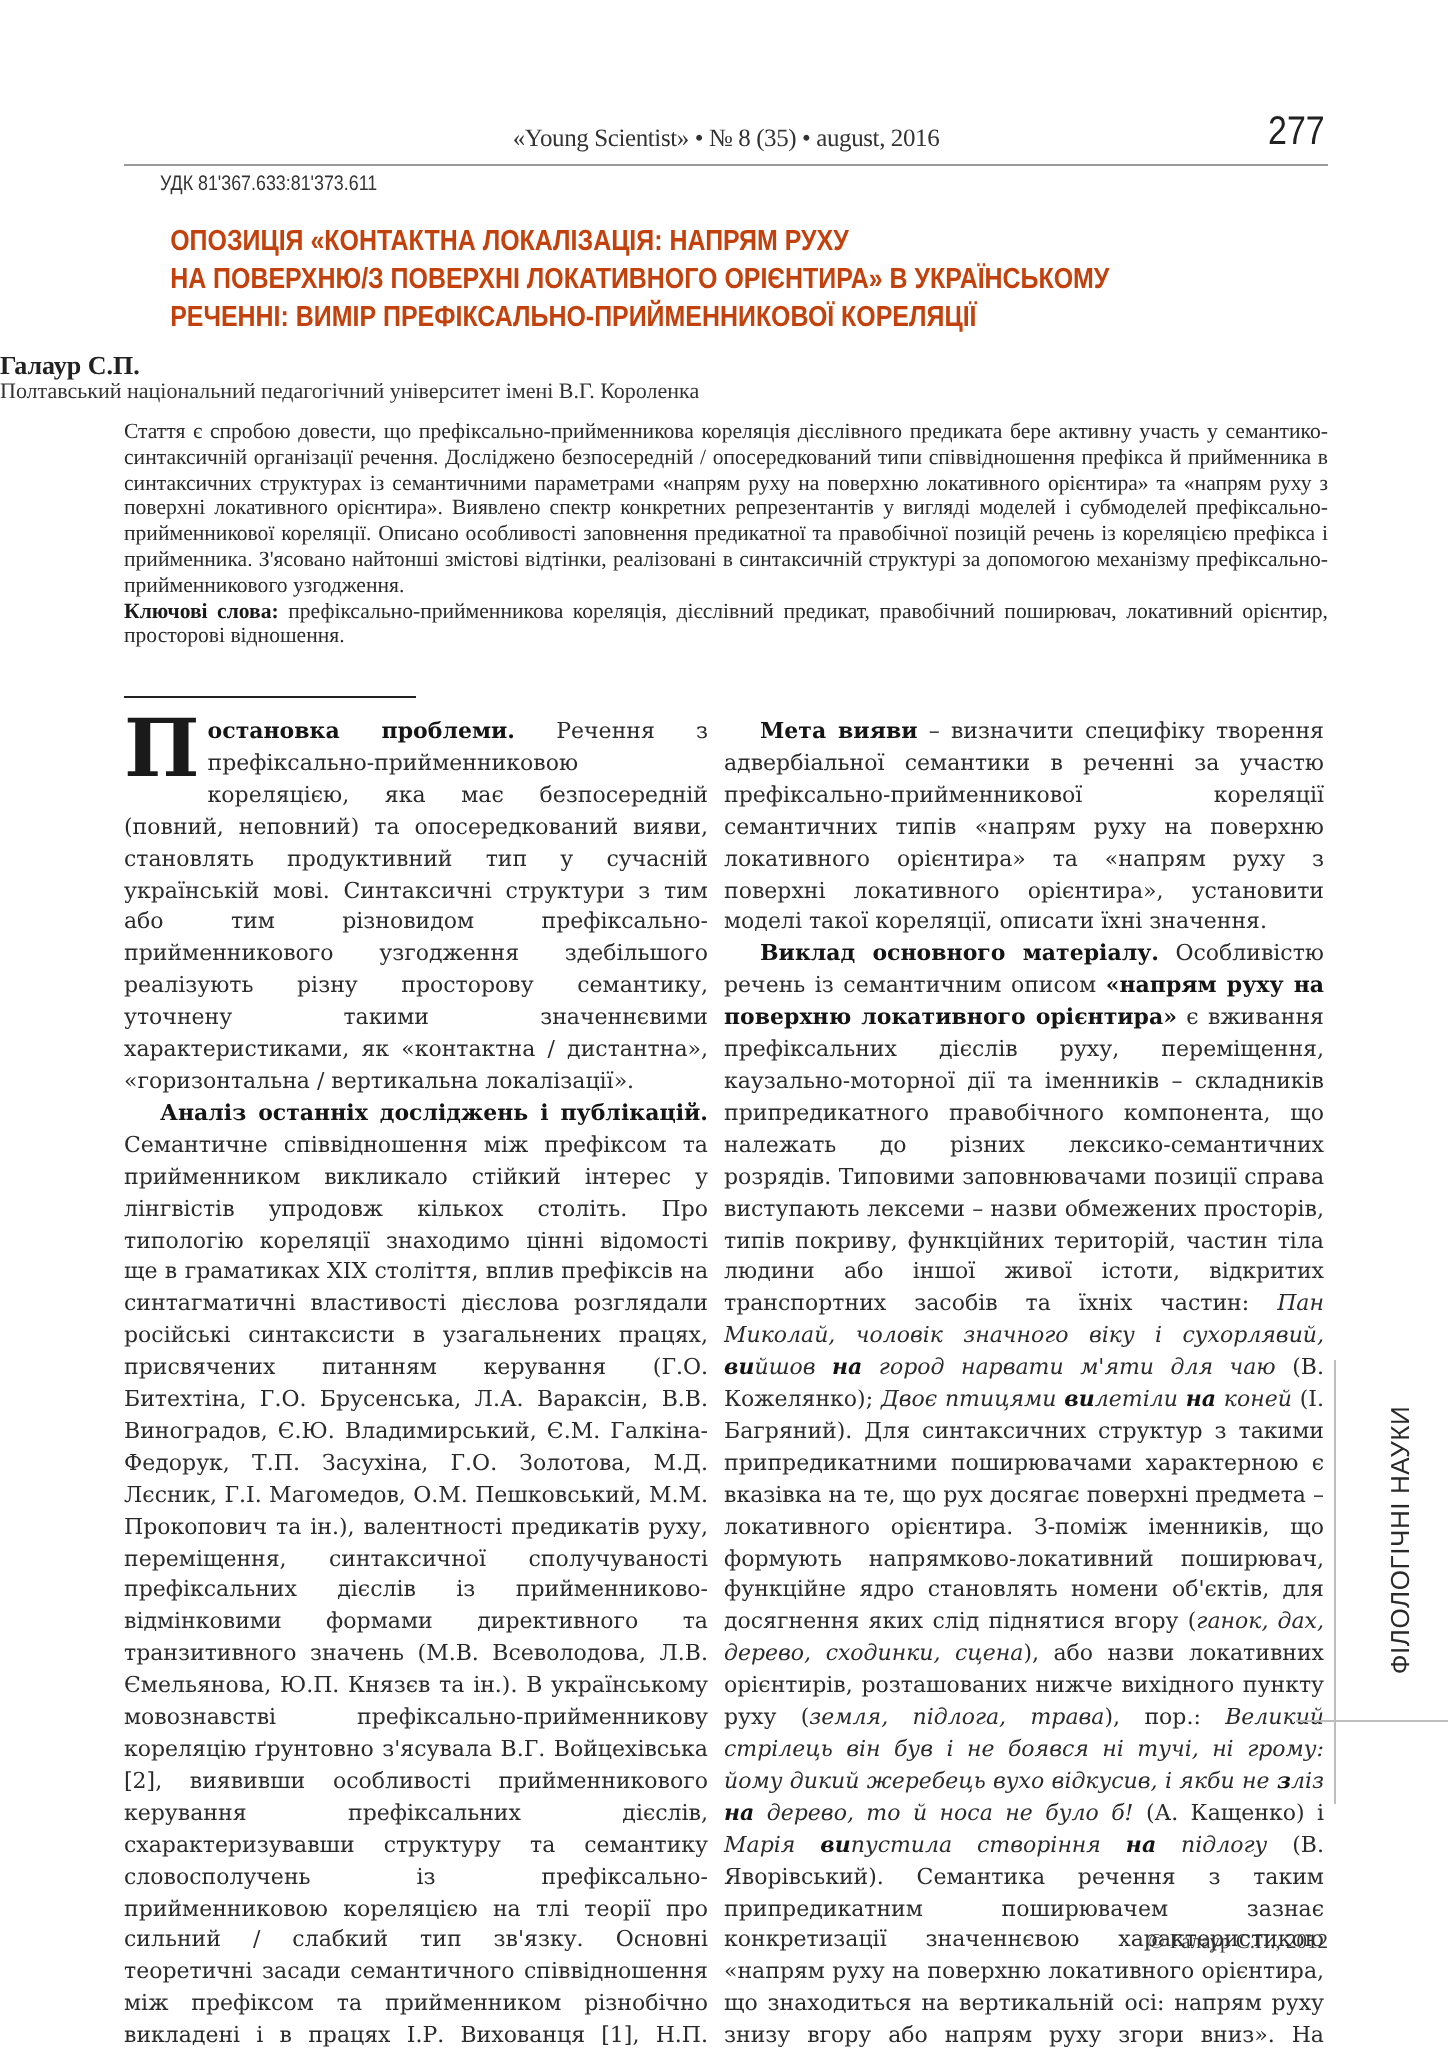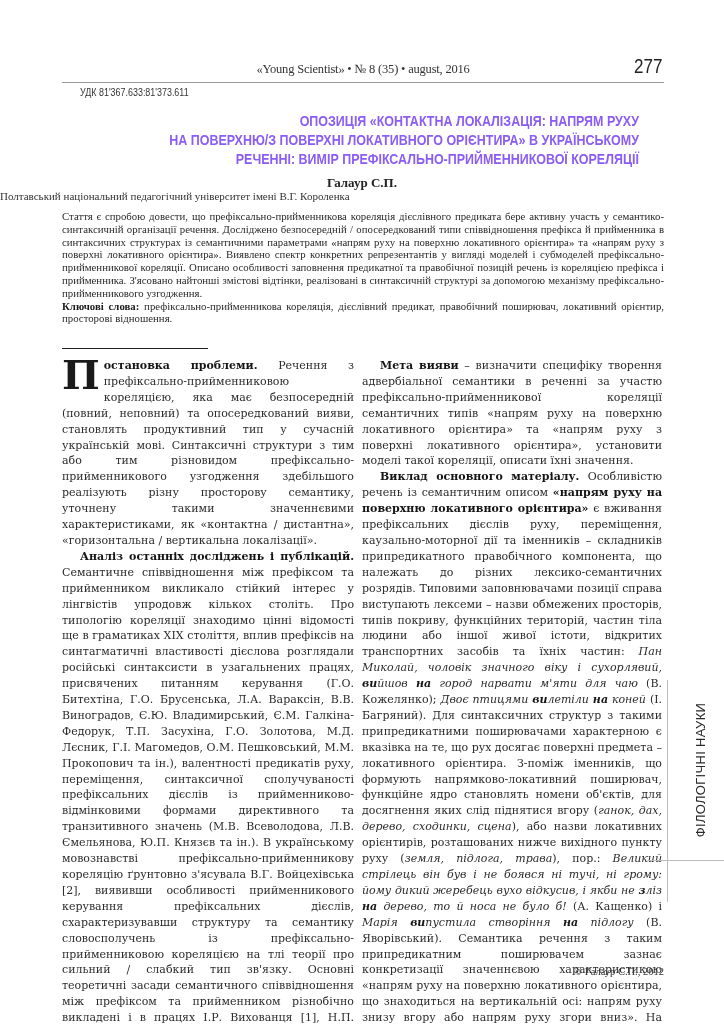--- a/index.html
+++ b/index.html
@@ -6,25 +6,25 @@
   body { width: 724px; height: 1024px; position: relative; overflow: hidden;
          font-family: "DejaVu Serif", "Liberation Serif", serif; color: #1e1e1e; }
   .running-head { position: absolute; left: 62px; top: 56px; width: 602px; height: 26px;
                   border-bottom: 1px solid #9a9a9a; }
   .running-head .journal { position: absolute; left: 0; right: 0; top: 6px; text-align: center;
                   font-family: Liberation Serif, serif; font-size: 12.5px; color: #333; letter-spacing: -0.2px; }
   .running-head .pageno { position: absolute; right: 2px; top: -1px;
                   font-family: "Liberation Sans", sans-serif; font-size: 20px; color: #222; transform: scaleX(0.85); transform-origin: right; }
   .udk { position: absolute; left: 80px; top: 86px; font-family: "Liberation Sans", sans-serif;
          font-size: 10.5px; color: #333; transform: scaleX(0.85); transform-origin: left; }
-  .title { position: absolute; left: 40px; width: 644px; top: 112px; text-align: right;
+  .title { position: absolute; left: 40px; width: 644px; top: 112px; text-align: left;
            font-family: "Liberation Sans", sans-serif; font-weight: bold; font-size: 14.5px;
-           line-height: 19px; color: #8b5cf6; }
+           line-height: 19px; color: #c2410c; }
   .title div { transform: scaleX(0.86); }
-  .author { position: absolute; left: 0; width: 724px; top: 175px; text-align: center;
+  .author { position: absolute; left: 0; width: 724px; top: 175px; 
             font-family: "Liberation Serif", serif; font-weight: bold; font-size: 13px; color: #222; }
   .affil { position: absolute; left: 0; width: 724px; top: 190px; text-align: left;
            font-family: "Liberation Serif", serif; font-size: 11px; color: #333; }
   .abstract { position: absolute; left: 62px; width: 602px; top: 210px;
               font-family: Liberation Serif, serif; font-size: 10.8px; line-height: 12.8px;
               text-align: justify; color: #2a2a2a; }
   .abstract b { color: #1a1a1a; }
   .rule { position: absolute; left: 62px; top: 348px; width: 146px; border-top: 1.2px solid #222; }
   .col { position: absolute; top: 358px; font-family: "DejaVu Serif", serif; font-size: 11px;
          line-height: 15.9px; text-align: justify; color: #2b2b2b; hyphens: manual; }

